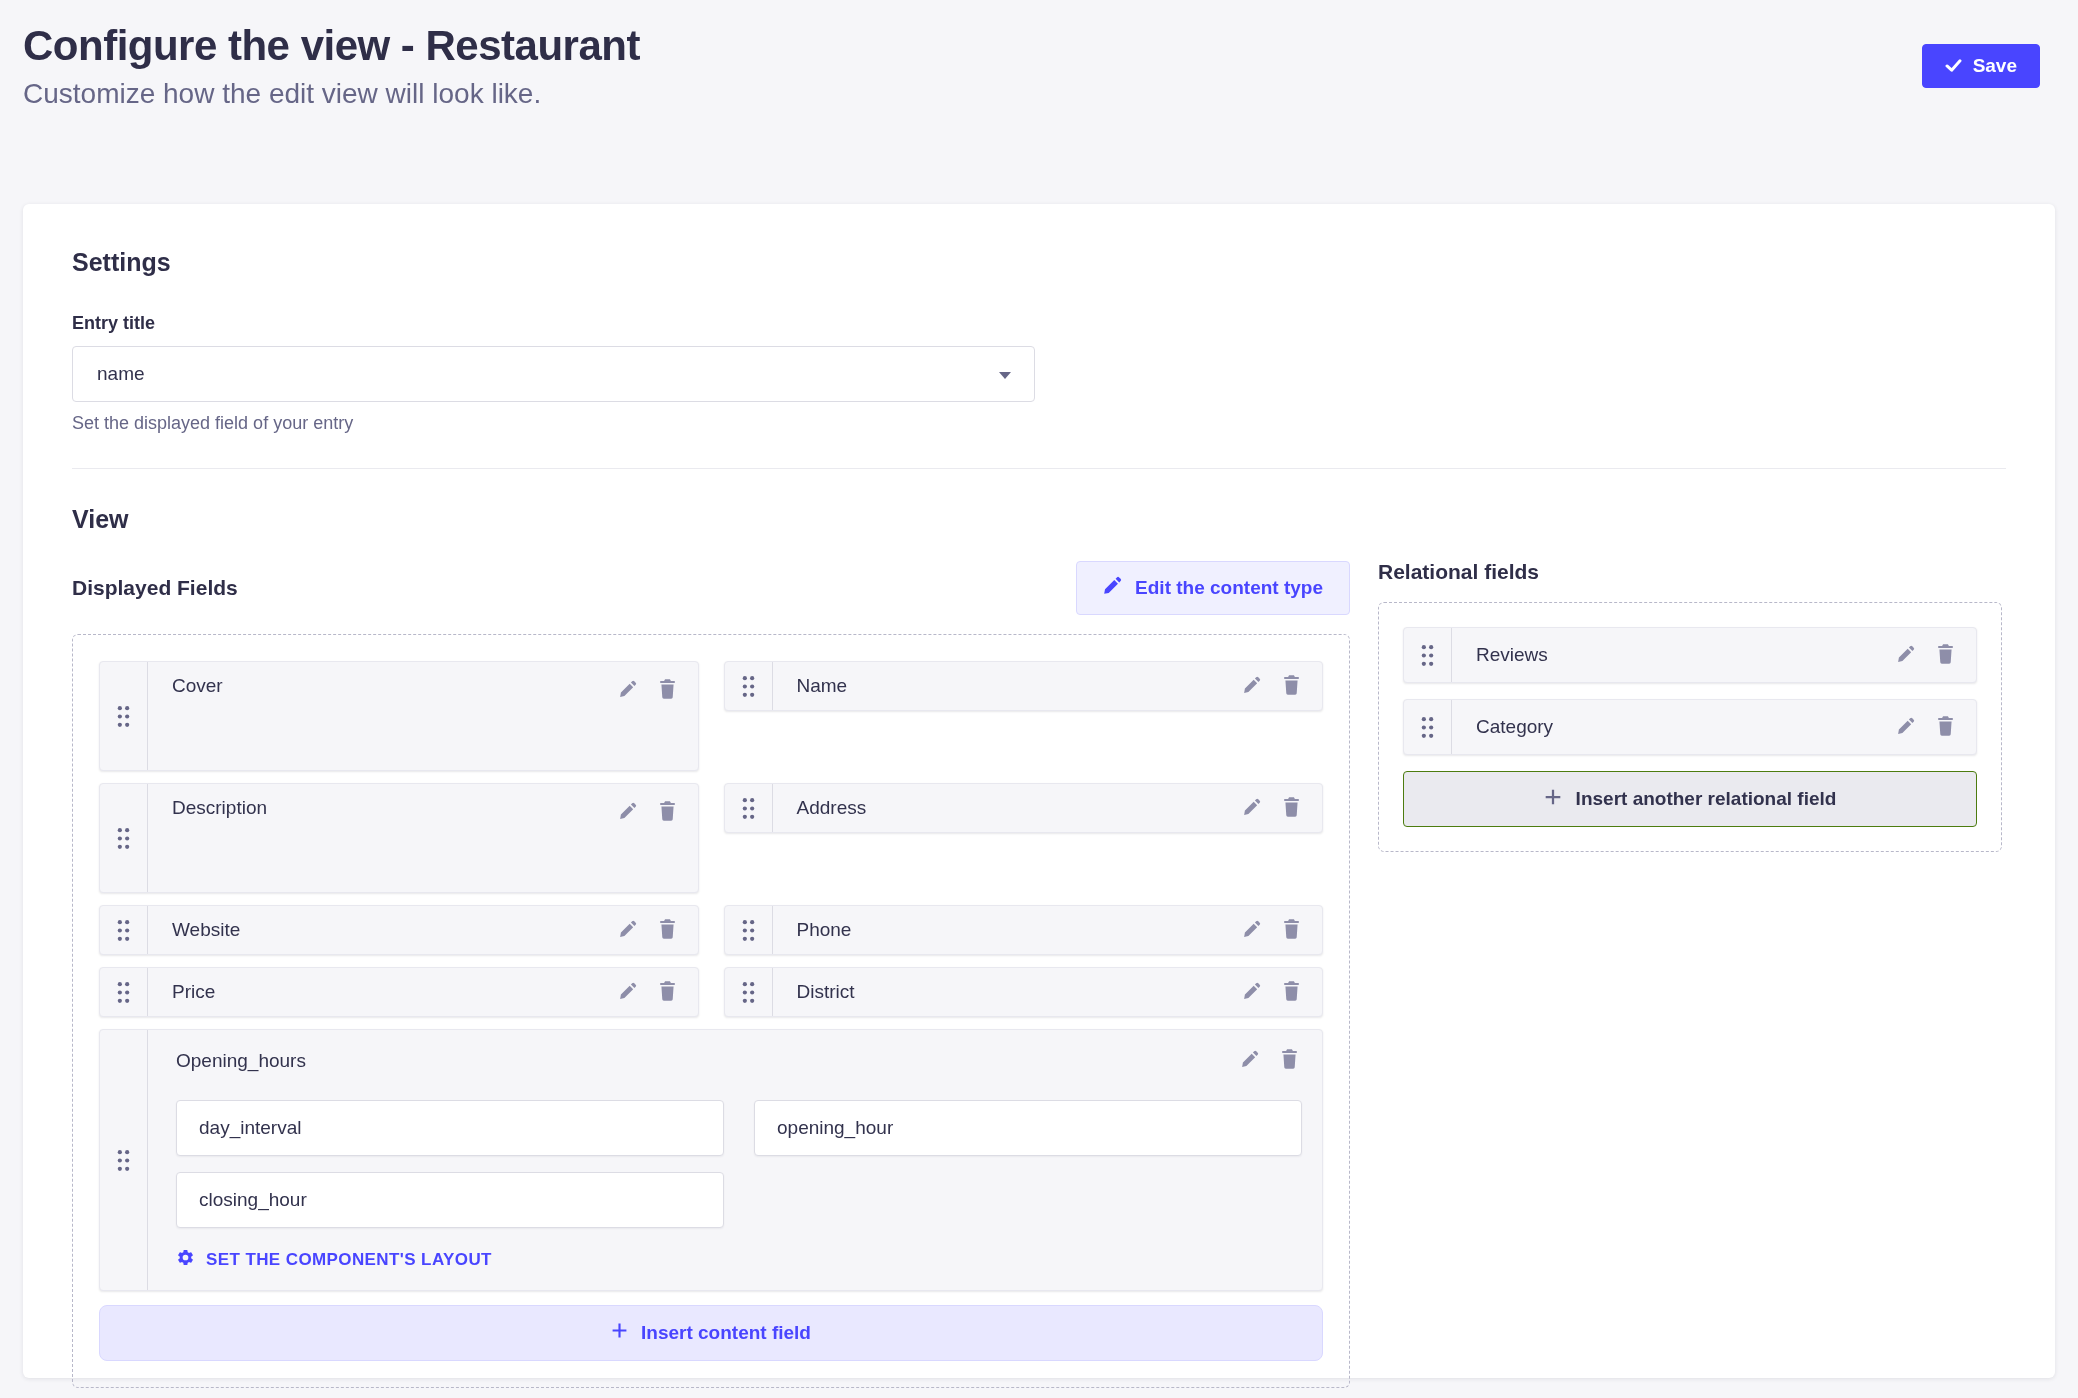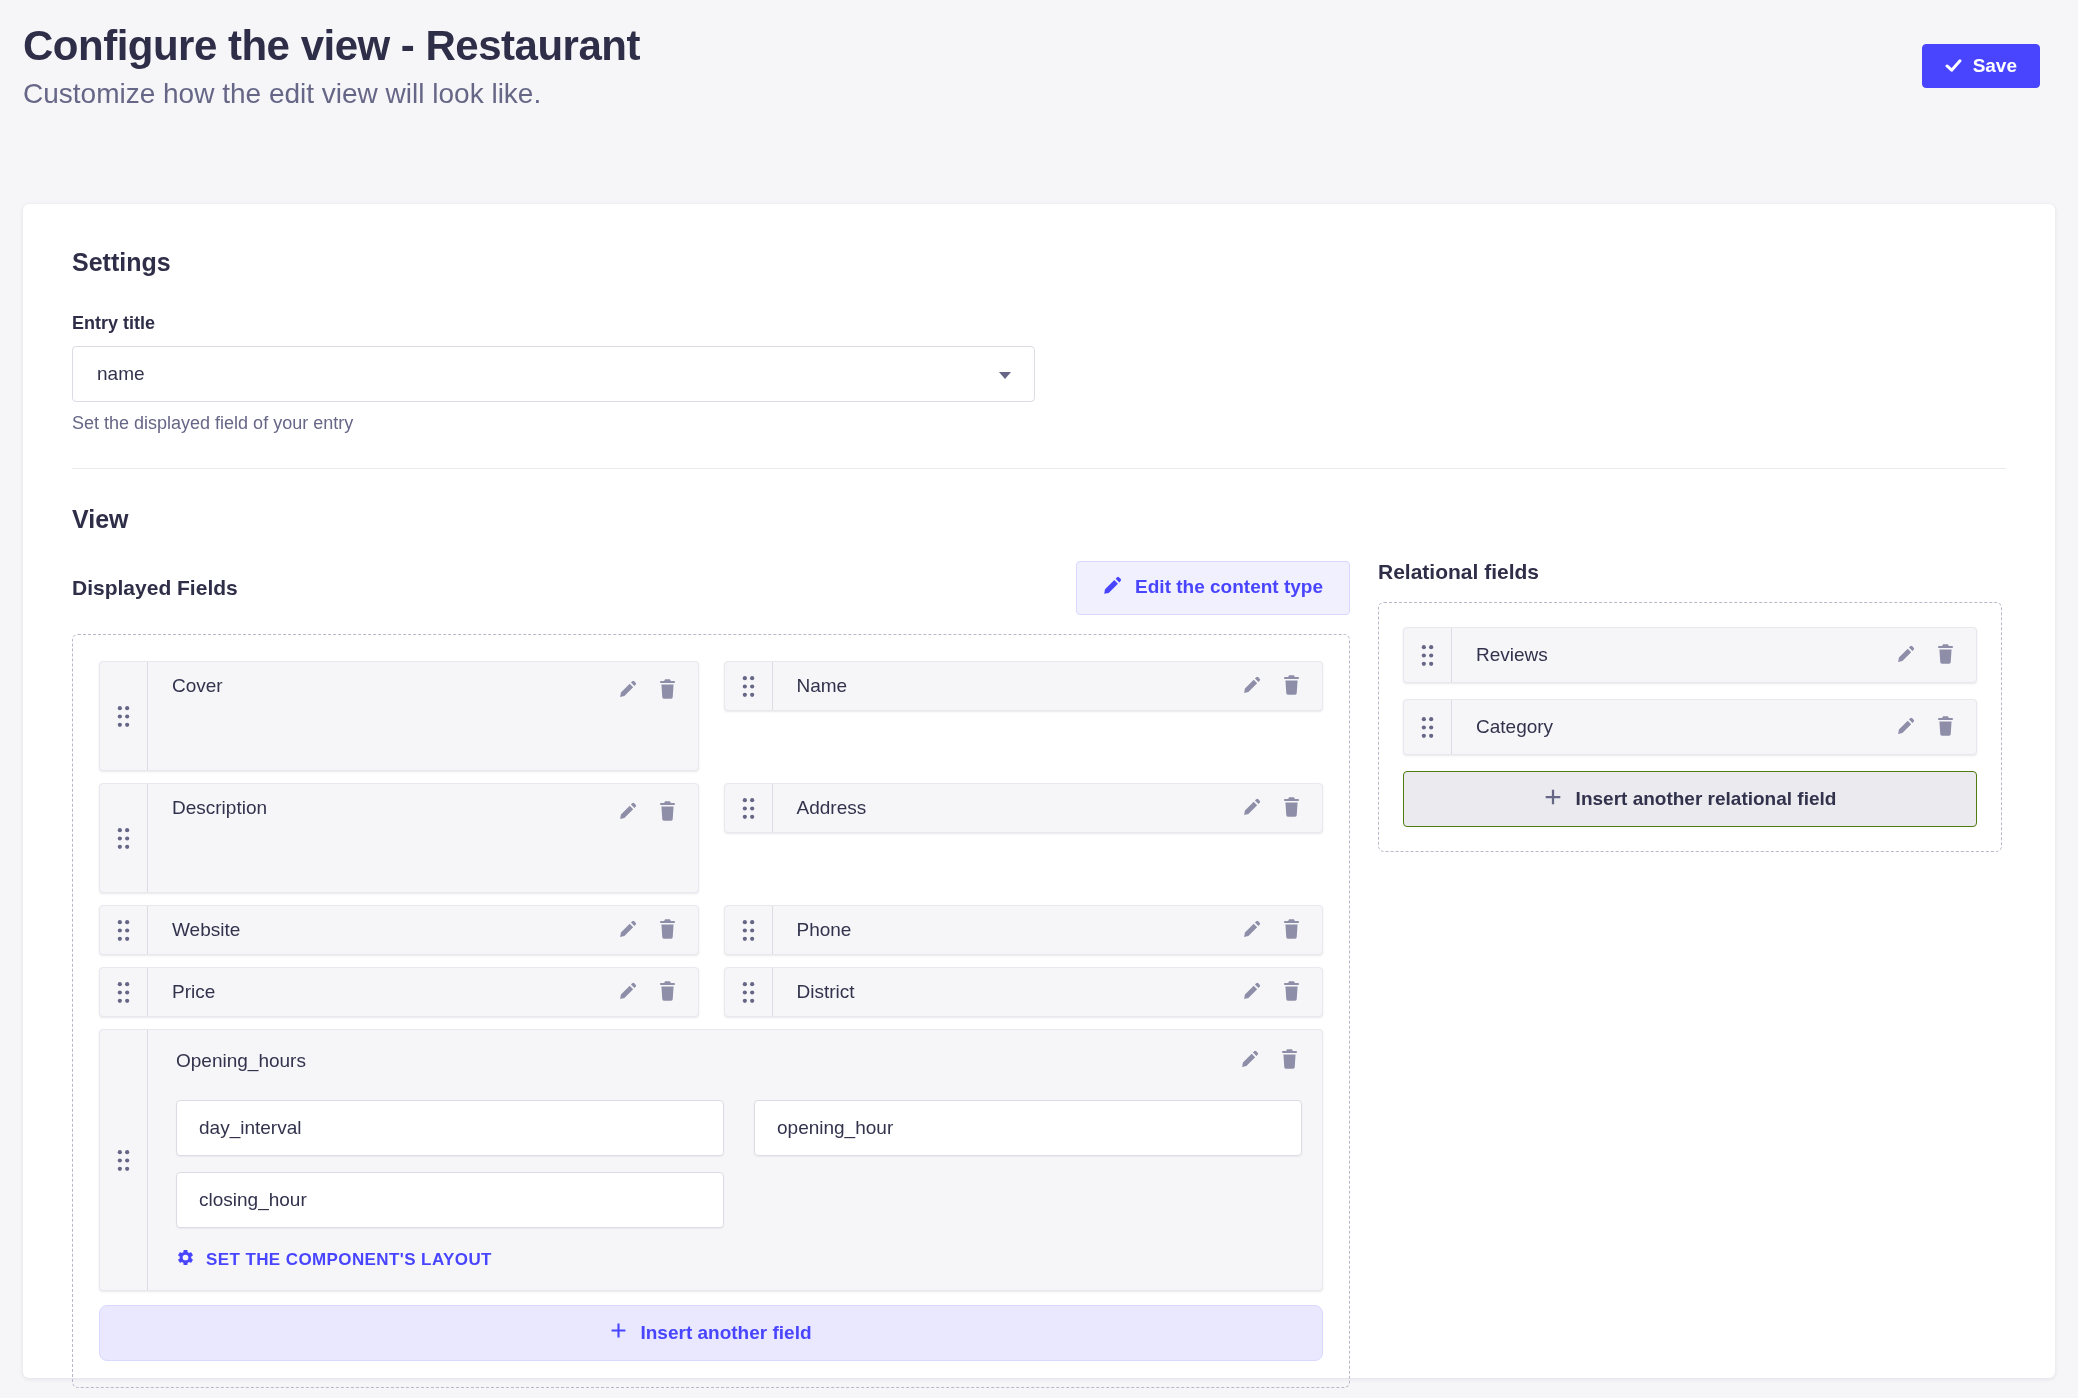--- a/index.html
+++ b/index.html
@@ -54,21 +54,21 @@
   .hint{margin-top:11px;font-size:18px;color:var(--text-muted);}
   .divider{border:none;height:1px;background:var(--divider);margin:34px 0 0;}
   .view-heading{margin-top:36px;}
   
   .columns{display:flex;gap:28px;margin-top:26px;align-items:flex-start;}
   .col-left{width:1278px;}
   .col-right{width:624px;}
   .fields-header{display:flex;justify-content:space-between;align-items:center;height:56px;}
   .fields-title{font-size:21px;font-weight:700;color:#2f2e48;}
   .edit-ct-btn{
-    display:flex;gap:13px;height:54px;padding:14px 26px;
+    display:flex;align-items:center;gap:13px;height:54px;padding:0 26px;
     background:var(--primary-bg);border:1px solid var(--primary-border);border-radius:4px;
     color:var(--primary);font-size:19px;font-weight:700;cursor:pointer;font-family:inherit;
   }
   .dashed-box{border:1px dashed var(--dashed);border-radius:6px;padding:26px;margin-top:18px;}
   .rel-dashed{margin-top:18px;padding:24px;}
   .rows{display:flex;flex-direction:column;gap:12px;}
   .row2{display:grid;grid-template-columns:1fr 1fr;gap:25px;align-items:start;}
   
   .card{
     display:flex;background:var(--card-bg);border:1px solid var(--card-border);border-radius:4px;
@@ -454,21 +454,21 @@
           </div>
 
         </div>
 
         <button class="insert-field-btn">
           <span>
             <svg width="17" height="17" viewBox="0 0 16 16" fill="#4945ff">
                 <path d="M7 1.5h2v5.5H14.5v2H9v5.5H7V9H1.5V7H7V1.5z"></path>
               </svg>
           </span>
-          <span>Insert another field</span>
+          <span>Insert content field</span>
         </button>
       </div>
     </section>
 
     <section class="col-right">
       <span class="fields-title">Relational fields</span>
 
       <div class="dashed-box rel-dashed">
         <div class="rel-rows">
 

